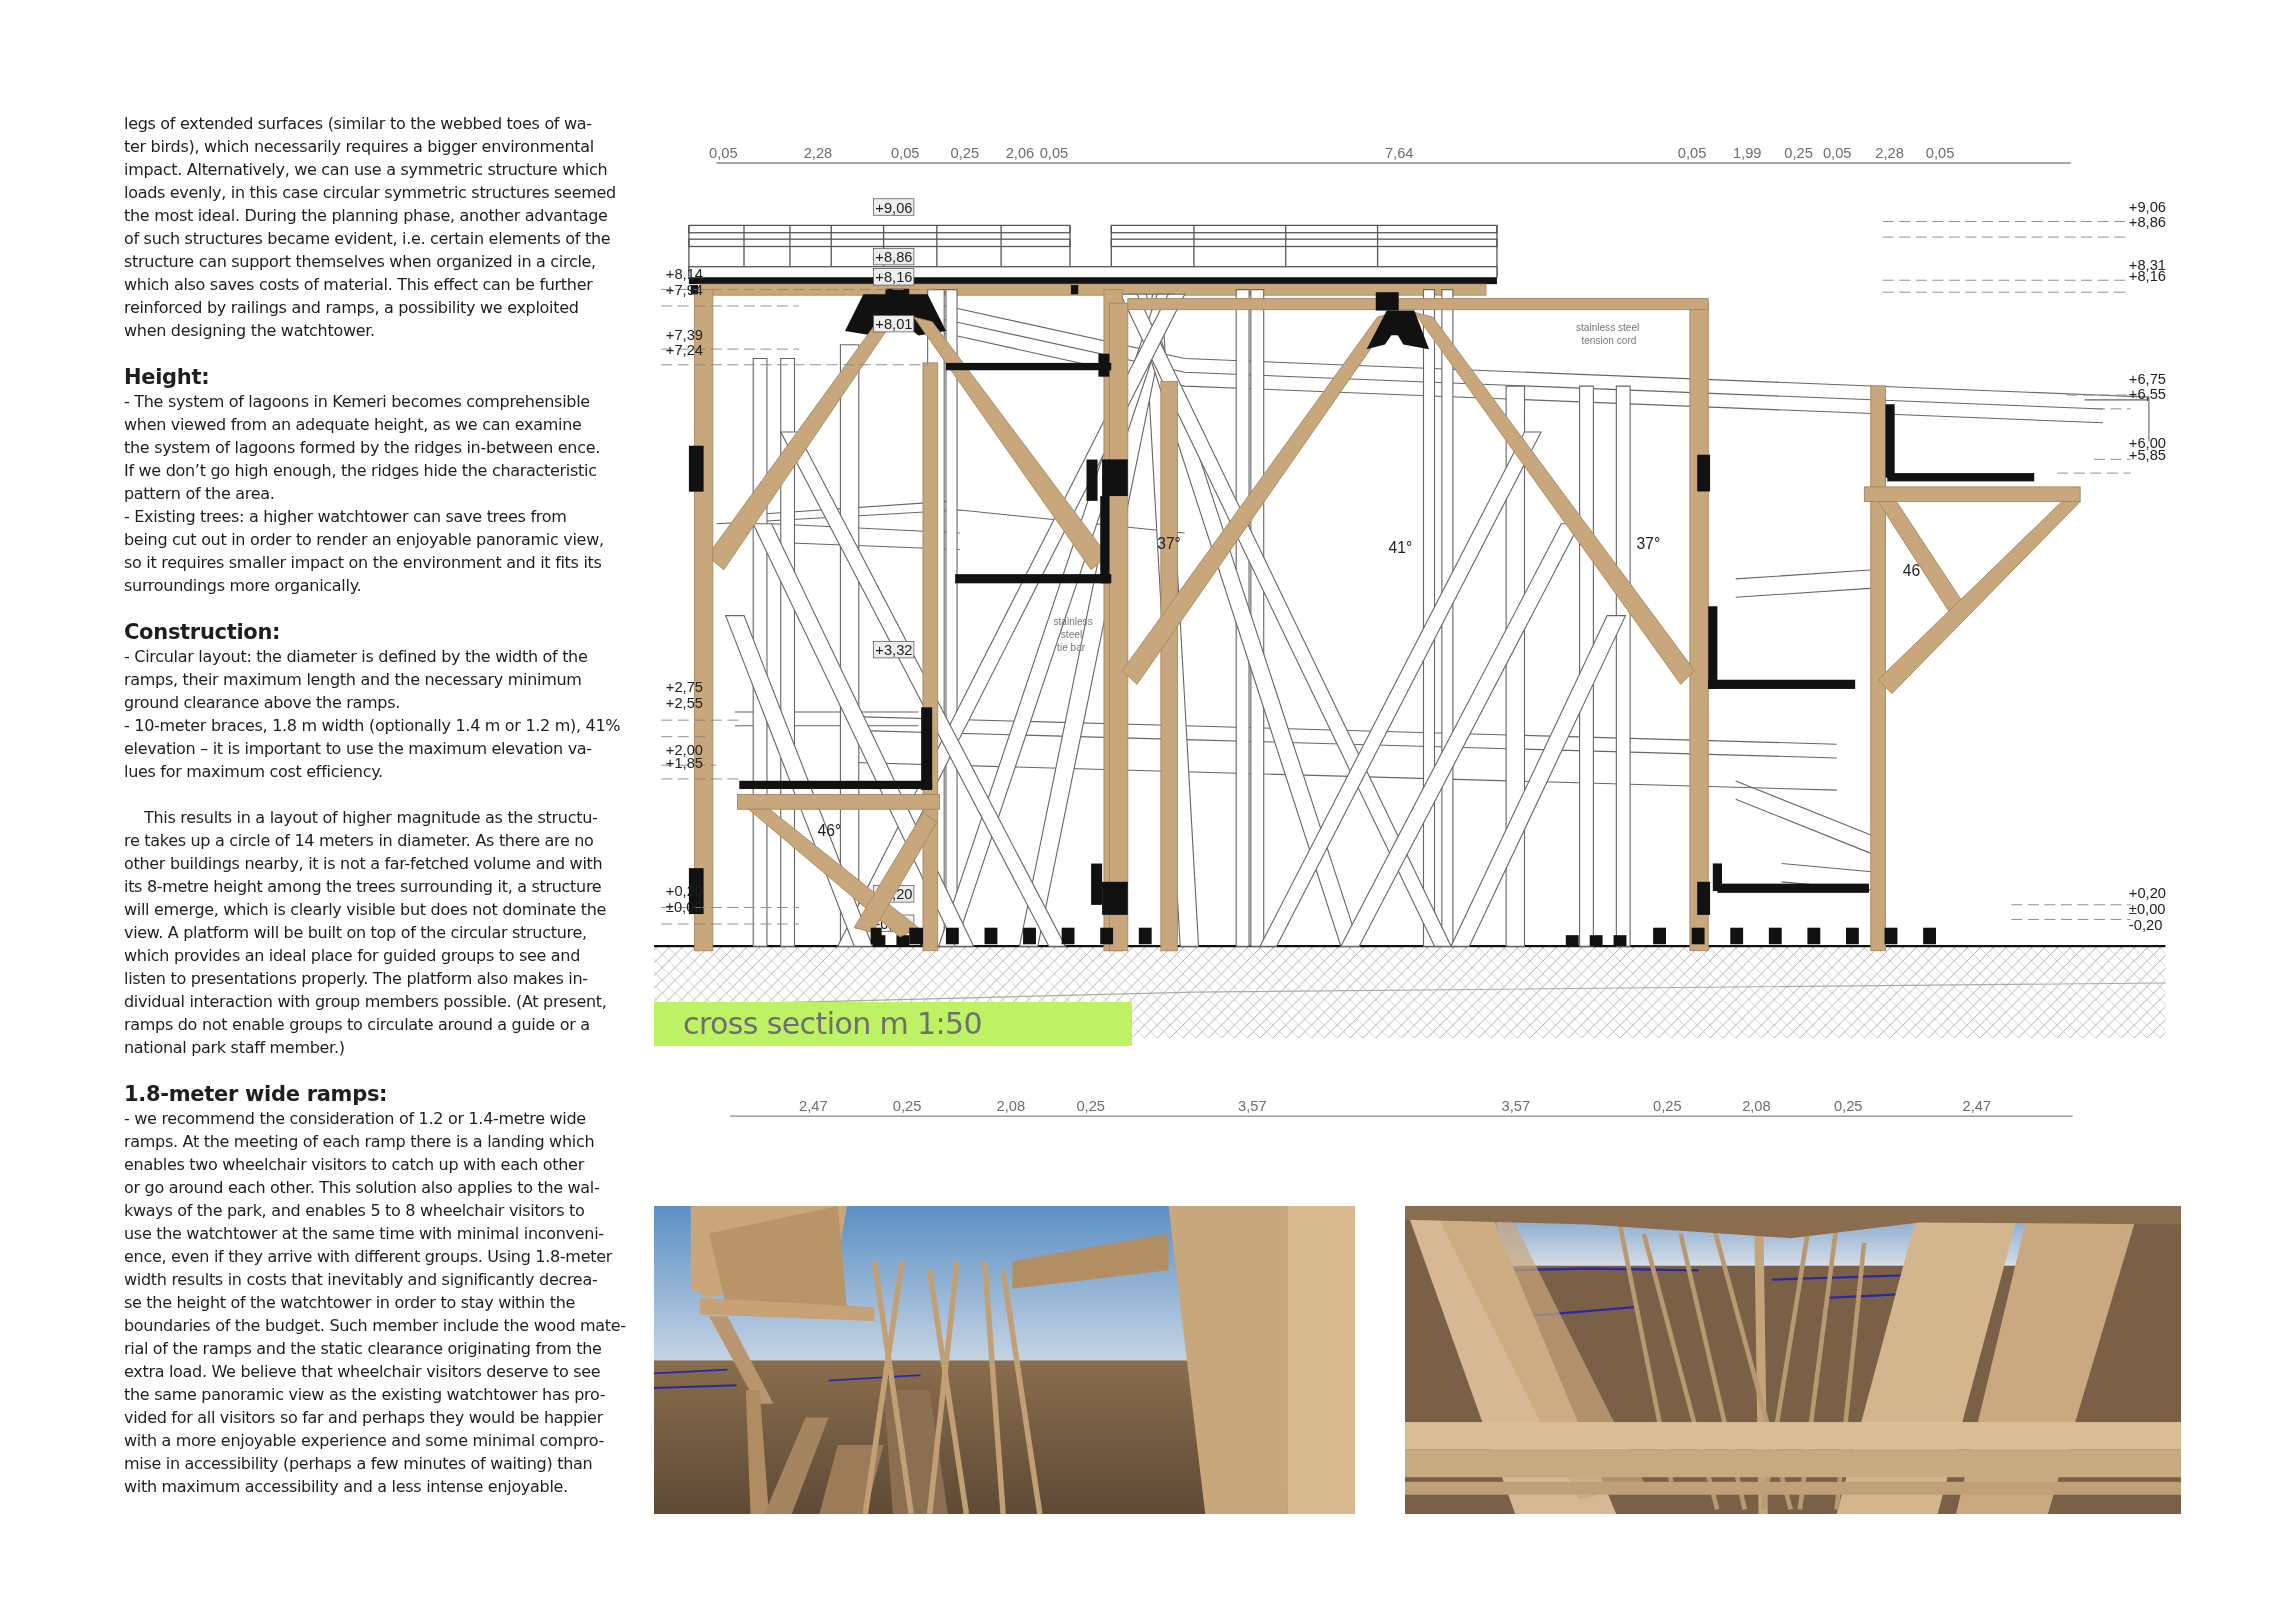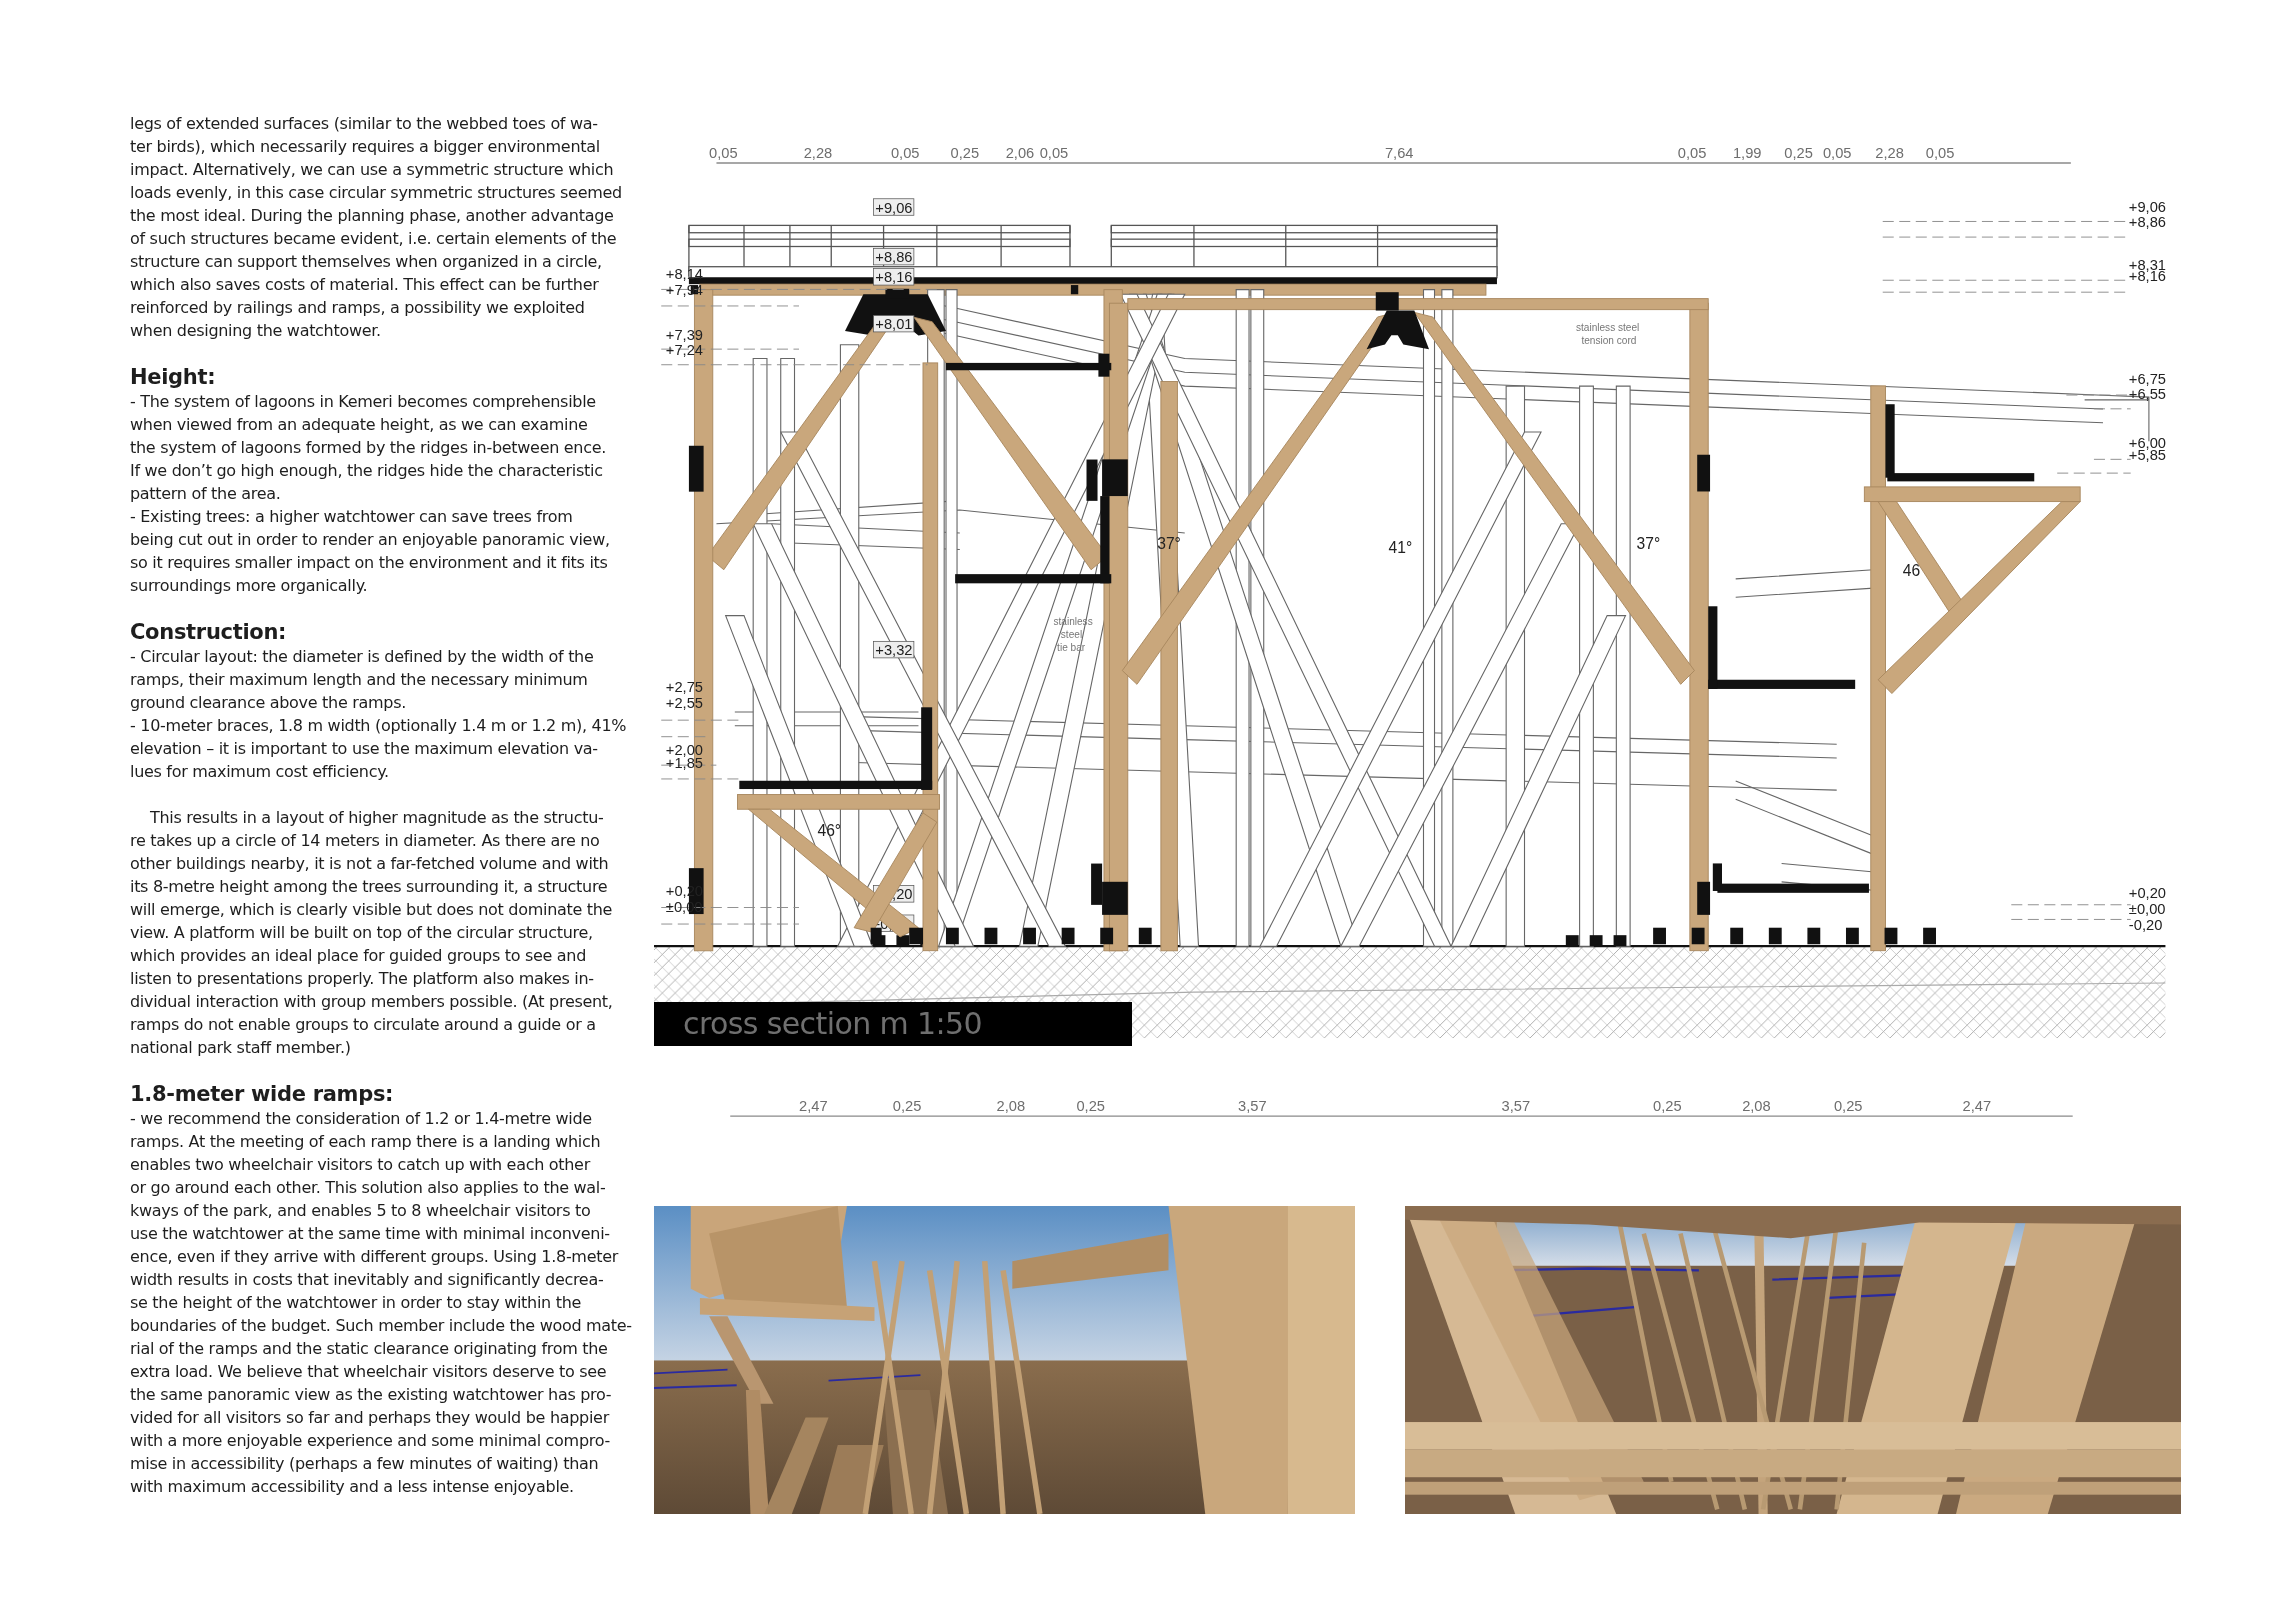--- a/index.html
+++ b/index.html
@@ -1,28 +1,28 @@
 <!DOCTYPE html>
 <html style="font-size:14.7px"><head>
 <meta charset="utf-8">
 <style>
   html, body { margin: 0; padding: 0; background: #ffffff; }
   body { width: 2296px; height: 1624px; position: relative; overflow: hidden; font-family: "DejaVu Sans", sans-serif; color: #1a1a1a; }
-  .text-col { position: absolute; left: 124px; top: 112px; width: 514px; font-family: "DejaVu Sans", sans-serif; font-size: 16px; line-height: 23px; letter-spacing: -0.3px; color: #1e1e1e; margin-left: 6px; }
+  .text-col { position: absolute; left: 124px; top: 112px; width: 514px; font-family: "DejaVu Sans", sans-serif; font-size: 16px; line-height: 23px; letter-spacing: -0.3px; color: #1e1e1e; }
   .text-col p { margin: 0; }
   .text-col .gap { height: 23px; }
   .text-col h3 { margin: 0; font-size: 21px; line-height: 25px; font-weight: bold; letter-spacing: -0.3px; }
   .text-col .indent { text-indent: 20px; }
   .drawing { position: absolute; left: 643px; top: 138px; width: 1561px; height: 992px; }
   .drawing svg { width: 100%; height: 100%; display: block; }
   .dim-text { font-family: "Liberation Sans", sans-serif; font-size: 16px; fill: #6e6e6e; }
   .lvl-text { font-family: "Liberation Sans", sans-serif; font-size: 16px; fill: #222; }
   .note-text { font-family: "Liberation Sans", sans-serif; font-size: 11px; fill: #777; }
   .angle-text { font-family: "Liberation Sans", sans-serif; font-size: 17px; fill: #222; }
-  .caption-box { position: absolute; left: 654px; top: 1002px; width: 478px; height: 44px; background: #000000; }
+  .caption-box { position: absolute; left: 654px; top: 1002px; width: 478px; height: 44px; background: #bef264; }
   .caption-text { position: absolute; left: 29px; top: 3.7px; font-family: "DejaVu Sans", sans-serif; font-size: 30px; color: #6f6f6f; letter-spacing: -0.6px; }
   .photo { position: absolute; top: 1206px; height: 308px; overflow: hidden; }
   .photo-1 { left: 654px; width: 701px; }
   .photo-2 { left: 1405px; width: 776px; }
 </style>
 </head>
 <body>
 
 <div class="text-col">
   <div>

